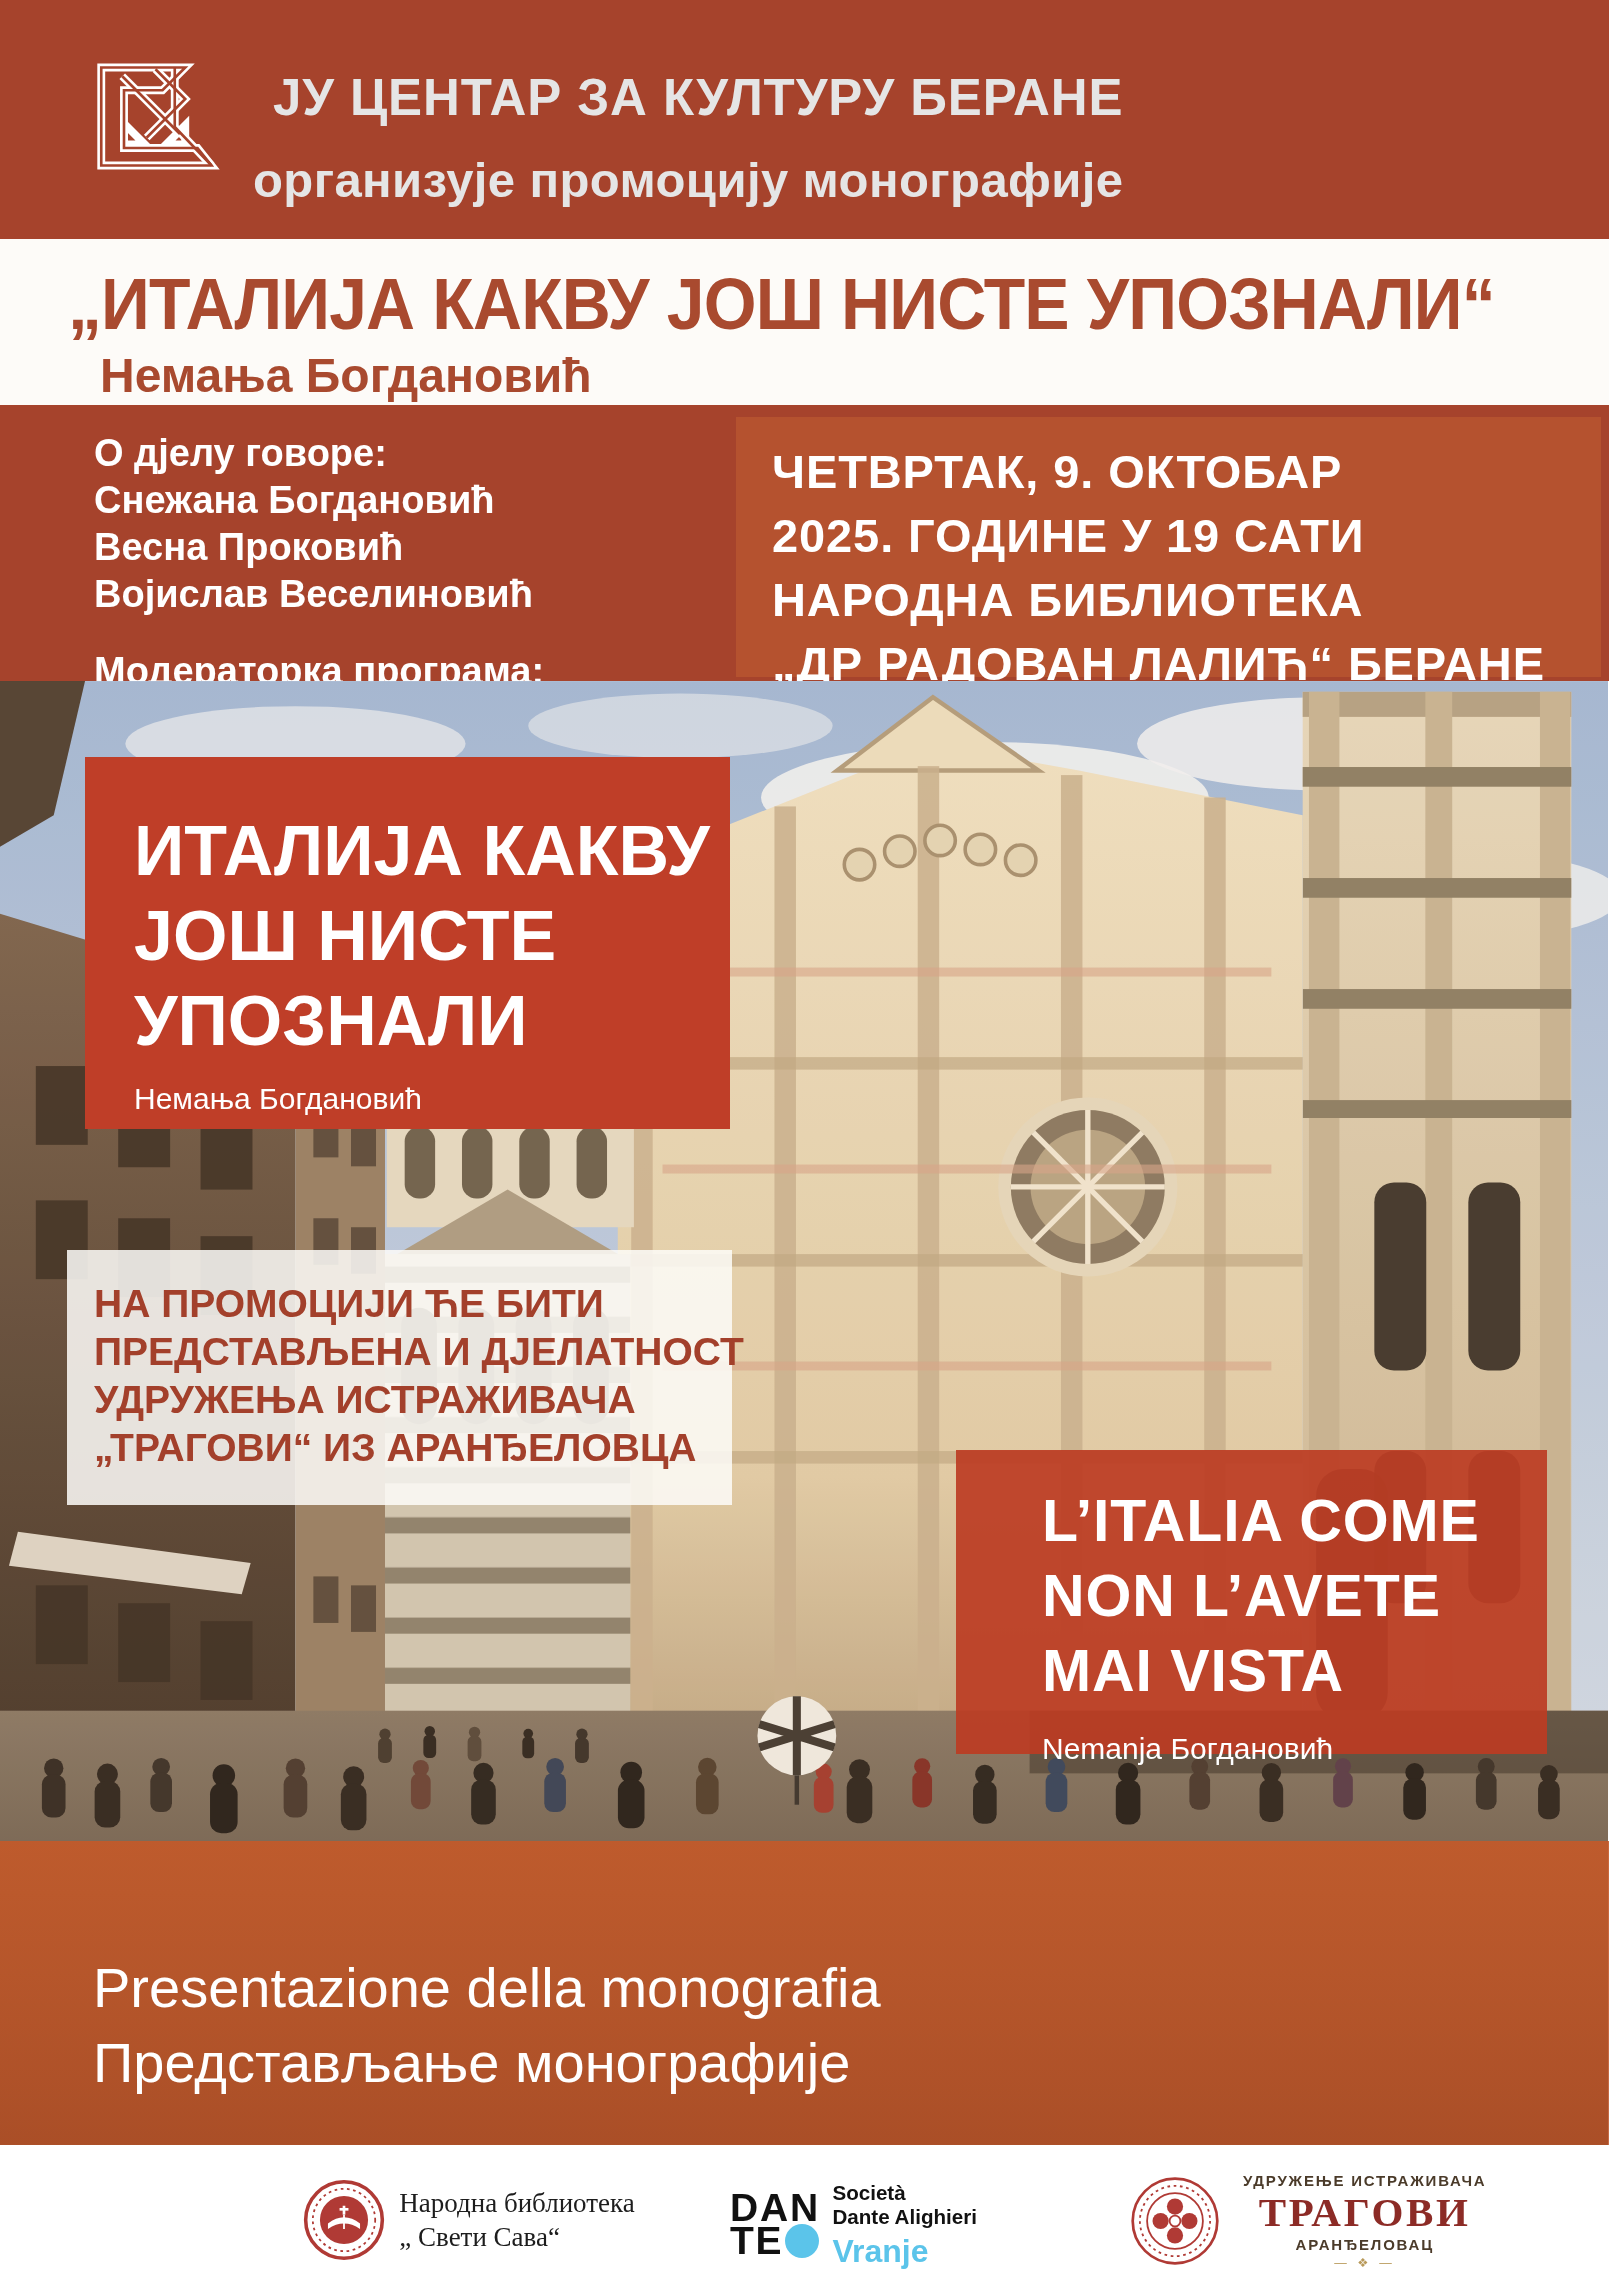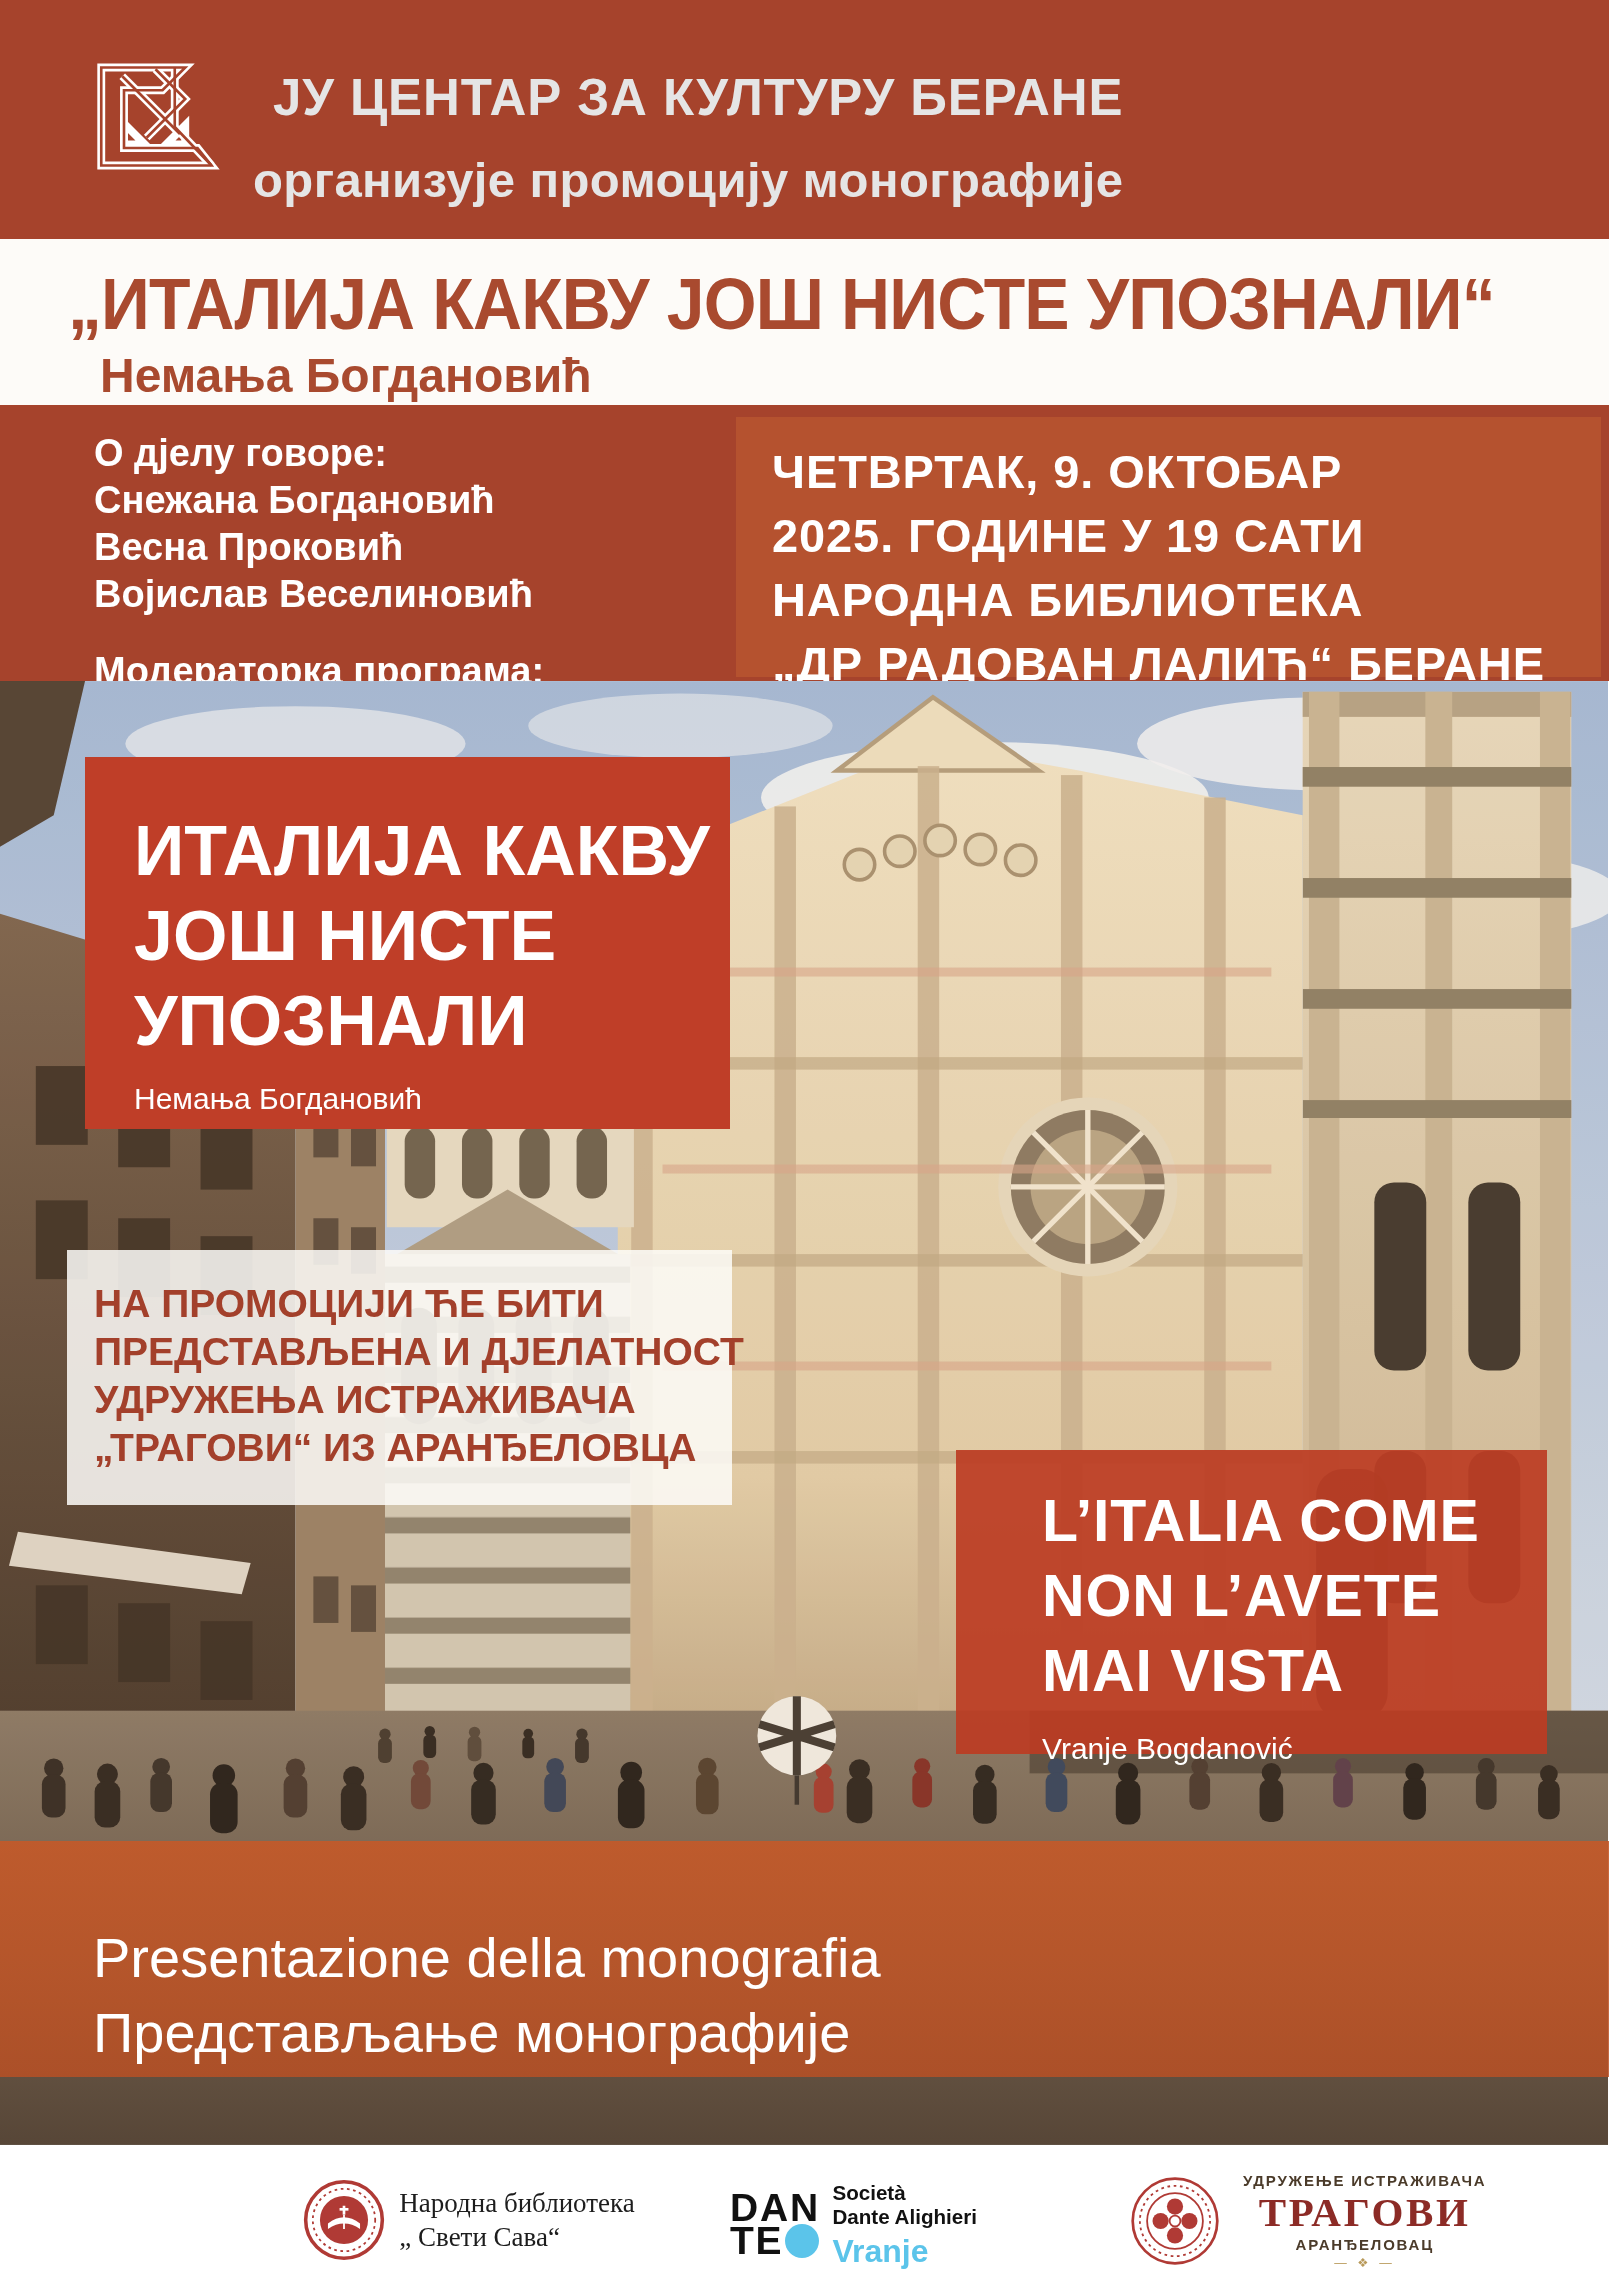--- a/index.html
+++ b/index.html
@@ -46,23 +46,23 @@
               background:rgba(253,251,248,0.86);box-sizing:border-box;
               padding:30px 0 0 27px;color:var(--notice_text_red);
               font-size:39px;font-weight:bold;line-height:48px;white-space:nowrap;}
 
   .italian-box{position:absolute;left:956px;top:769px;width:591px;height:304px;
                background:rgba(188,60,35,0.92);color:#fff;box-sizing:border-box;
                padding:34px 18px 0 86px;}
   .italian-box .it{font-size:59px;font-weight:bold;line-height:75px;letter-spacing:0.9px;}
   .italian-box .ia{font-size:30px;font-weight:400;margin-top:23px;}
 
-  .bottom-band{position:absolute;left:0;top:1160px;width:100%;height:236px;
+  .bottom-band{position:absolute;left:0;top:1160px;width:100%;height:304px;
                background:linear-gradient(180deg,rgba(197,89,40,0.90),rgba(186,80,36,0.84));
-               color:#fff;box-sizing:border-box;padding:79px 0 0 93px;}
+               color:#fff;box-sizing:border-box;padding:109px 0 0 93px;}
   .bottom-band .bl{font-size:56px;font-weight:400;line-height:75px;}
 
   
   .footer{position:absolute;left:0;right:0;top:2145px;height:148px;background:#ffffff;}
   .logo-group{position:absolute;display:flex;align-items:center;}
   .lib-group{left:303px;top:34px;}
   .seal{flex:0 0 auto;}
   .lib-text{margin-left:14.3px;font-family:"Liberation Serif",serif;color:#1d1d1d;
             font-size:27px;line-height:34px;}
   .dante-group{left:730px;top:36px;}
@@ -342,21 +342,21 @@
       <div>НА ПРОМОЦИЈИ ЋЕ БИТИ</div>
       <div>ПРЕДСТАВЉЕНА И ДЈЕЛАТНОСТ</div>
       <div>УДРУЖЕЊА ИСТРАЖИВАЧА</div>
       <div>„ТРАГОВИ“ ИЗ АРАНЂЕЛОВЦА</div>
     </div>
 
     <div class="italian-box">
       <div class="it">L’ITALIA COME</div>
       <div class="it">NON L’AVETE</div>
       <div class="it">MAI VISTA</div>
-      <div class="ia">Vranje Bogdanović</div>
+      <div class="ia">Nemanja Богдановић</div>
     </div>
 
     <div class="bottom-band">
       <div class="bl">Presentazione della monografia</div>
       <div class="bl">Представљање монографије</div>
     </div>
   </div>
 
   <div class="footer">
 

